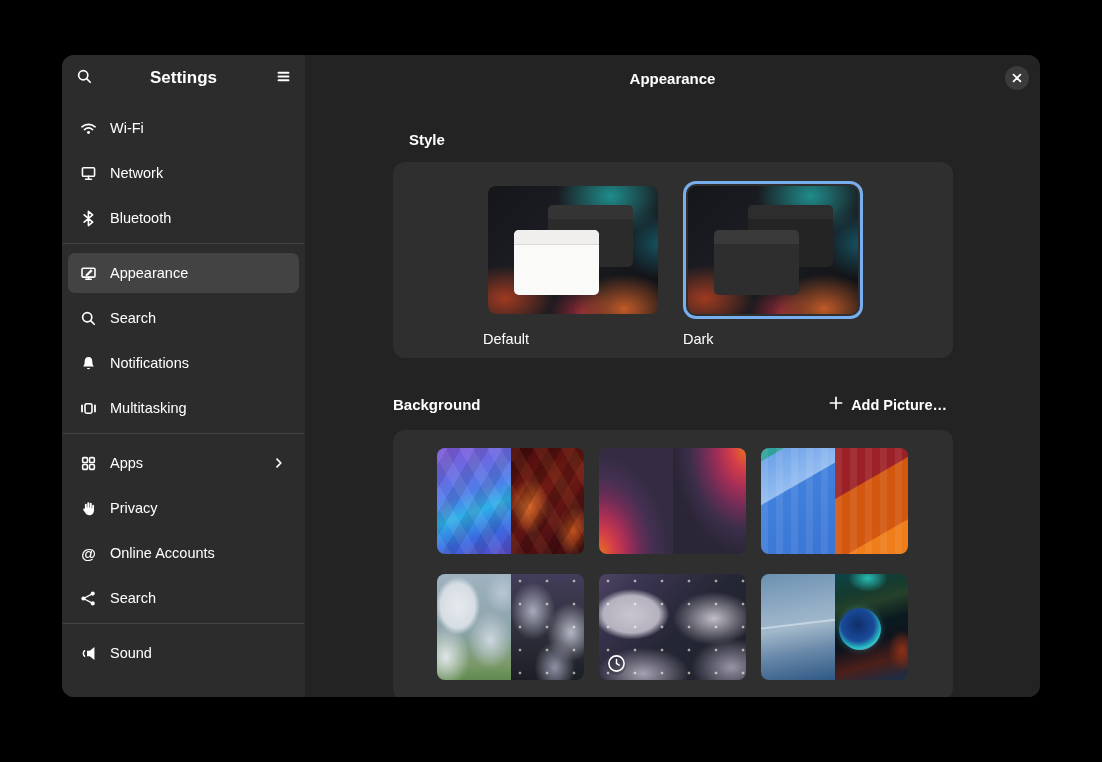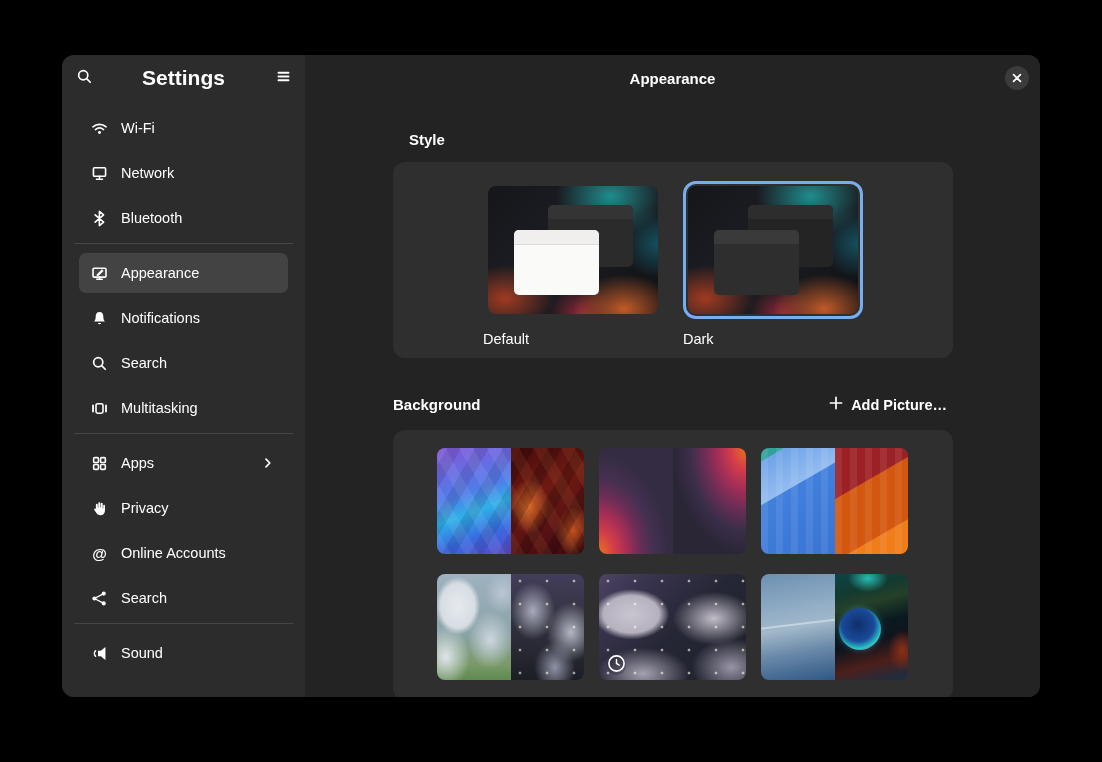--- a/index.html
+++ b/index.html
@@ -10,22 +10,22 @@
   }
   .window{
     position:absolute;left:62px;top:55px;width:978px;height:642px;
     border-radius:12px;overflow:hidden;display:flex;background:#232323;
     box-shadow:0 4px 24px rgba(0,0,0,.85);
   }
   
   .sidebar{width:243px;flex-shrink:0;background:#2c2c2c;display:flex;flex-direction:column;}
   .sidebar-header{height:46px;display:flex;align-items:center;padding:0 6px;flex-shrink:0;}
   .icon-btn{width:32px;height:32px;border-radius:6px;display:flex;align-items:center;justify-content:center;background:transparent;border:none;cursor:pointer;padding:0;}
-  .sidebar-title{flex:1;text-align:center;font-weight:bold;font-size:21px;}
-  .sidebar-list{padding:7px 17px 0;}
+  .sidebar-title{flex:1;text-align:center;font-weight:bold;font-size:17px;}
+  .sidebar-list{padding:7px 6px 0;}
   .side-item{height:40px;margin-bottom:5px;border-radius:7px;display:flex;align-items:center;
     padding:0 12px;gap:13px;font-size:14.5px;cursor:pointer;}
   .side-item.selected{background:#434343;}
   .side-item .icn{width:17px;height:17px;display:flex;align-items:center;justify-content:center;flex-shrink:0;}
   .side-item .at-glyph{font-size:15px;font-weight:bold;line-height:17px;}
   .side-item .chev{margin-left:auto;display:flex;}
   .sdivider{height:1px;background:#454545;margin:3px -5px 9px;}
   
   .content{flex:1;position:relative;background:#232323;overflow:hidden;}
   .content-header{height:46px;display:flex;align-items:center;justify-content:center;position:relative;}
@@ -188,36 +188,36 @@
               <rect x="1.9" y="3" width="12.2" height="8.4" rx="1.1" fill="none" stroke="#fff" stroke-width="1.5"></rect>
               <path d="M8 11.4v2M5.4 13.5h5.2" stroke="#fff" stroke-width="1.4" stroke-linecap="round"></path>
               <path d="M5.7 8.7l4.6-4.6 1.5 1.5-4.6 4.6-2 .5z" fill="#fff"></path>
             </svg>
         </span>
         <span class="lbl">Appearance</span>
       </div>
 
       <div class="side-item">
         <span class="icn">
+          <svg width="17" height="17" viewBox="0 0 16 16">
+              <circle cx="6.8" cy="6.8" r="4.3" fill="none" stroke="#fff" stroke-width="1.6"></circle>
+              <path d="M10 10l3.4 3.4" stroke="#fff" stroke-width="1.6" stroke-linecap="round"></path>
+            </svg>
+        </span>
+        <span class="lbl">Search</span>
+      </div>
+
+      <div class="side-item">
+        <span class="icn">
           <svg width="17" height="17" viewBox="0 0 16 16" fill="#fff">
               <path d="M8 1.8c-2.5 0-3.6 1.9-3.6 4.5 0 2.9-.9 3.9-1.6 4.5h10.4c-.7-.6-1.6-1.6-1.6-4.5 0-2.6-1.1-4.5-3.6-4.5z"></path>
               <path d="M6.4 12.3a1.7 1.7 0 0 0 3.2 0z"></path>
             </svg>
         </span>
         <span class="lbl">Notifications</span>
-      </div>
-
-      <div class="side-item">
-        <span class="icn">
-          <svg width="17" height="17" viewBox="0 0 16 16">
-              <circle cx="6.8" cy="6.8" r="4.3" fill="none" stroke="#fff" stroke-width="1.6"></circle>
-              <path d="M10 10l3.4 3.4" stroke="#fff" stroke-width="1.6" stroke-linecap="round"></path>
-            </svg>
-        </span>
-        <span class="lbl">Search</span>
       </div>
 
       <div class="side-item">
         <span class="icn">
           <svg width="17" height="17" viewBox="0 0 16 16">
               <rect x="4.7" y="3.6" width="6.6" height="8.8" rx="1.6" fill="none" stroke="#fff" stroke-width="1.5"></rect>
               <path d="M1.9 5.2v5.6M14.1 5.2v5.6" stroke="#fff" stroke-width="1.7" stroke-linecap="round"></path>
             </svg>
         </span>
         <span class="lbl">Multitasking</span>

